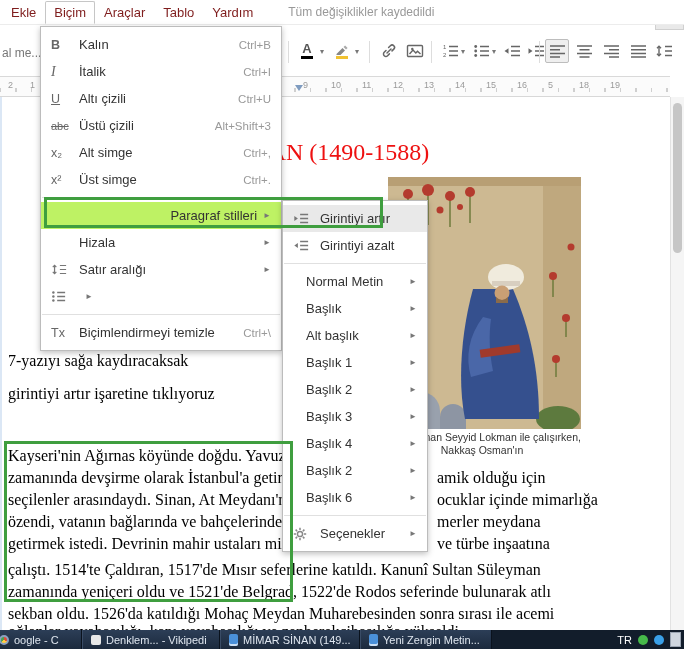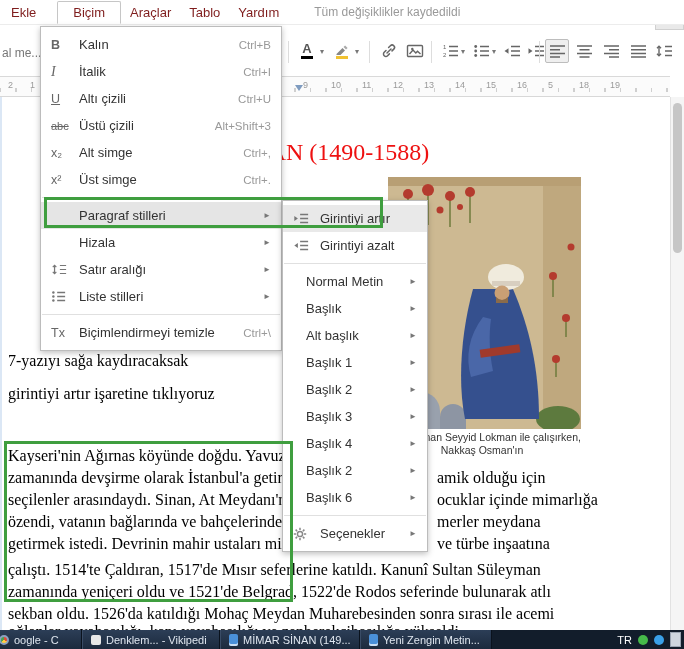--- a/index.html
+++ b/index.html
@@ -5,21 +5,21 @@
   * { margin:0; padding:0; box-sizing:border-box; }
   html,body { width:684px; height:649px; overflow:hidden; }
   body { font-family:"Liberation Sans",sans-serif; background:#fff; }
   .screen { position:relative; width:684px; height:649px; background:#fff; overflow:hidden; }
 
   
   .menubar { position:absolute; top:0; left:0; right:0; height:25px; background:#fff;
              border-bottom:1px solid #ececec; display:flex; align-items:center; font-size:13px; z-index:30; }
   .menu-item { padding:4px 9px; color:#7f1d1d; white-space:nowrap; }
   .menu-item.active { background:#fff; border:1px solid #c6c6c6; border-bottom:1px solid #fff;
-                      border-radius:2px 2px 0 0; padding:3px 15px; position:relative; z-index:45;margin-left:12px; }
+                      border-radius:2px 2px 0 0; padding:3px 8px; position:relative; z-index:45; }
   .save-status { margin-left:26px; color:#999; font-size:12px; }
   .corner-box { position:absolute; top:0; right:0; width:29px; height:30px; background:#e9e9e9;
                 border:1px solid #d0d0d0; z-index:25; }
 
   
   .toolbar { position:absolute; top:26px; left:0; right:14px; height:51px; background:#fff;
              border-bottom:1px solid #d9d9d9; z-index:2; }
   .tb-style { position:absolute; left:2px; top:20px; color:#777; font-size:12px; white-space:nowrap; }
   .tb-sep { position:absolute; top:15px; width:1px; height:22px; background:#ddd; }
   .tbtn { position:absolute; top:13px; width:24px; height:24px; display:flex; align-items:center;
@@ -54,21 +54,21 @@
   .pline { position:absolute; left:8px; width:672px; font-size:16px; white-space:nowrap; }
   .pright { position:absolute; left:429px; top:0; white-space:nowrap; }
 
   
   .menu { position:absolute; background:#fff; border:1px solid #bcbcbc;
           box-shadow:0 2px 6px rgba(0,0,0,.25); padding:4px 0; font-size:13px; color:#333; }
   #format-menu { left:40px; top:26px; width:242px; z-index:40; }
   #styles-menu { left:282px; top:200px; width:146px; z-index:41; }
   .mrow { height:27px; display:flex; align-items:center; padding:0 10px; }
   .mrow.hl { background:#e9e9e9; }
-  .mrow.subhl { background:#e5e5e5; }
+  .mrow.subhl { background:#bef264;text-align:right; }
   .mic { width:28px; color:#666; font-size:12.5px; display:flex; align-items:center; flex-shrink:0; }
   .ic-bold { font-weight:bold; }
   .ic-italic { font-style:italic; font-family:"Liberation Serif",serif; font-size:14px; }
   .ic-underline { text-decoration:underline; }
   .ic-strike { text-decoration:line-through; font-size:11px; }
   .mlabel { flex:1; white-space:nowrap; overflow:hidden; }
   .msc { color:#999; font-size:11.5px; margin-left:8px; }
   .marrow { color:#777; font-size:8px; margin-left:6px; }
   .msep { height:1px; background:#e0e0e0; margin:4px 1px; }
   #styles-menu .mic { width:27px; }
@@ -386,21 +386,20 @@
             <g stroke="#777" stroke-width="1.5">
               <path d="M7 2.5h9M7 7h9M7 11.5h9"></path>
             </g>
             <g fill="#777">
               <circle cx="2.7" cy="2.5" r="1.4"></circle>
               <circle cx="2.7" cy="7" r="1.4"></circle>
               <circle cx="2.7" cy="11.5" r="1.4"></circle>
             </g>
           </svg>
       </span>
-      <span class="mlabel">Liste stilleri</span>
       <span class="marrow">►</span>
     </div>
     <div class="msep"></div>
     <div class="mrow">
       <span class="mic">Tx</span>
       <span class="mlabel">Biçimlendirmeyi temizle</span>
       <span class="msc">Ctrl+\</span>
     </div>
   </div>
 

